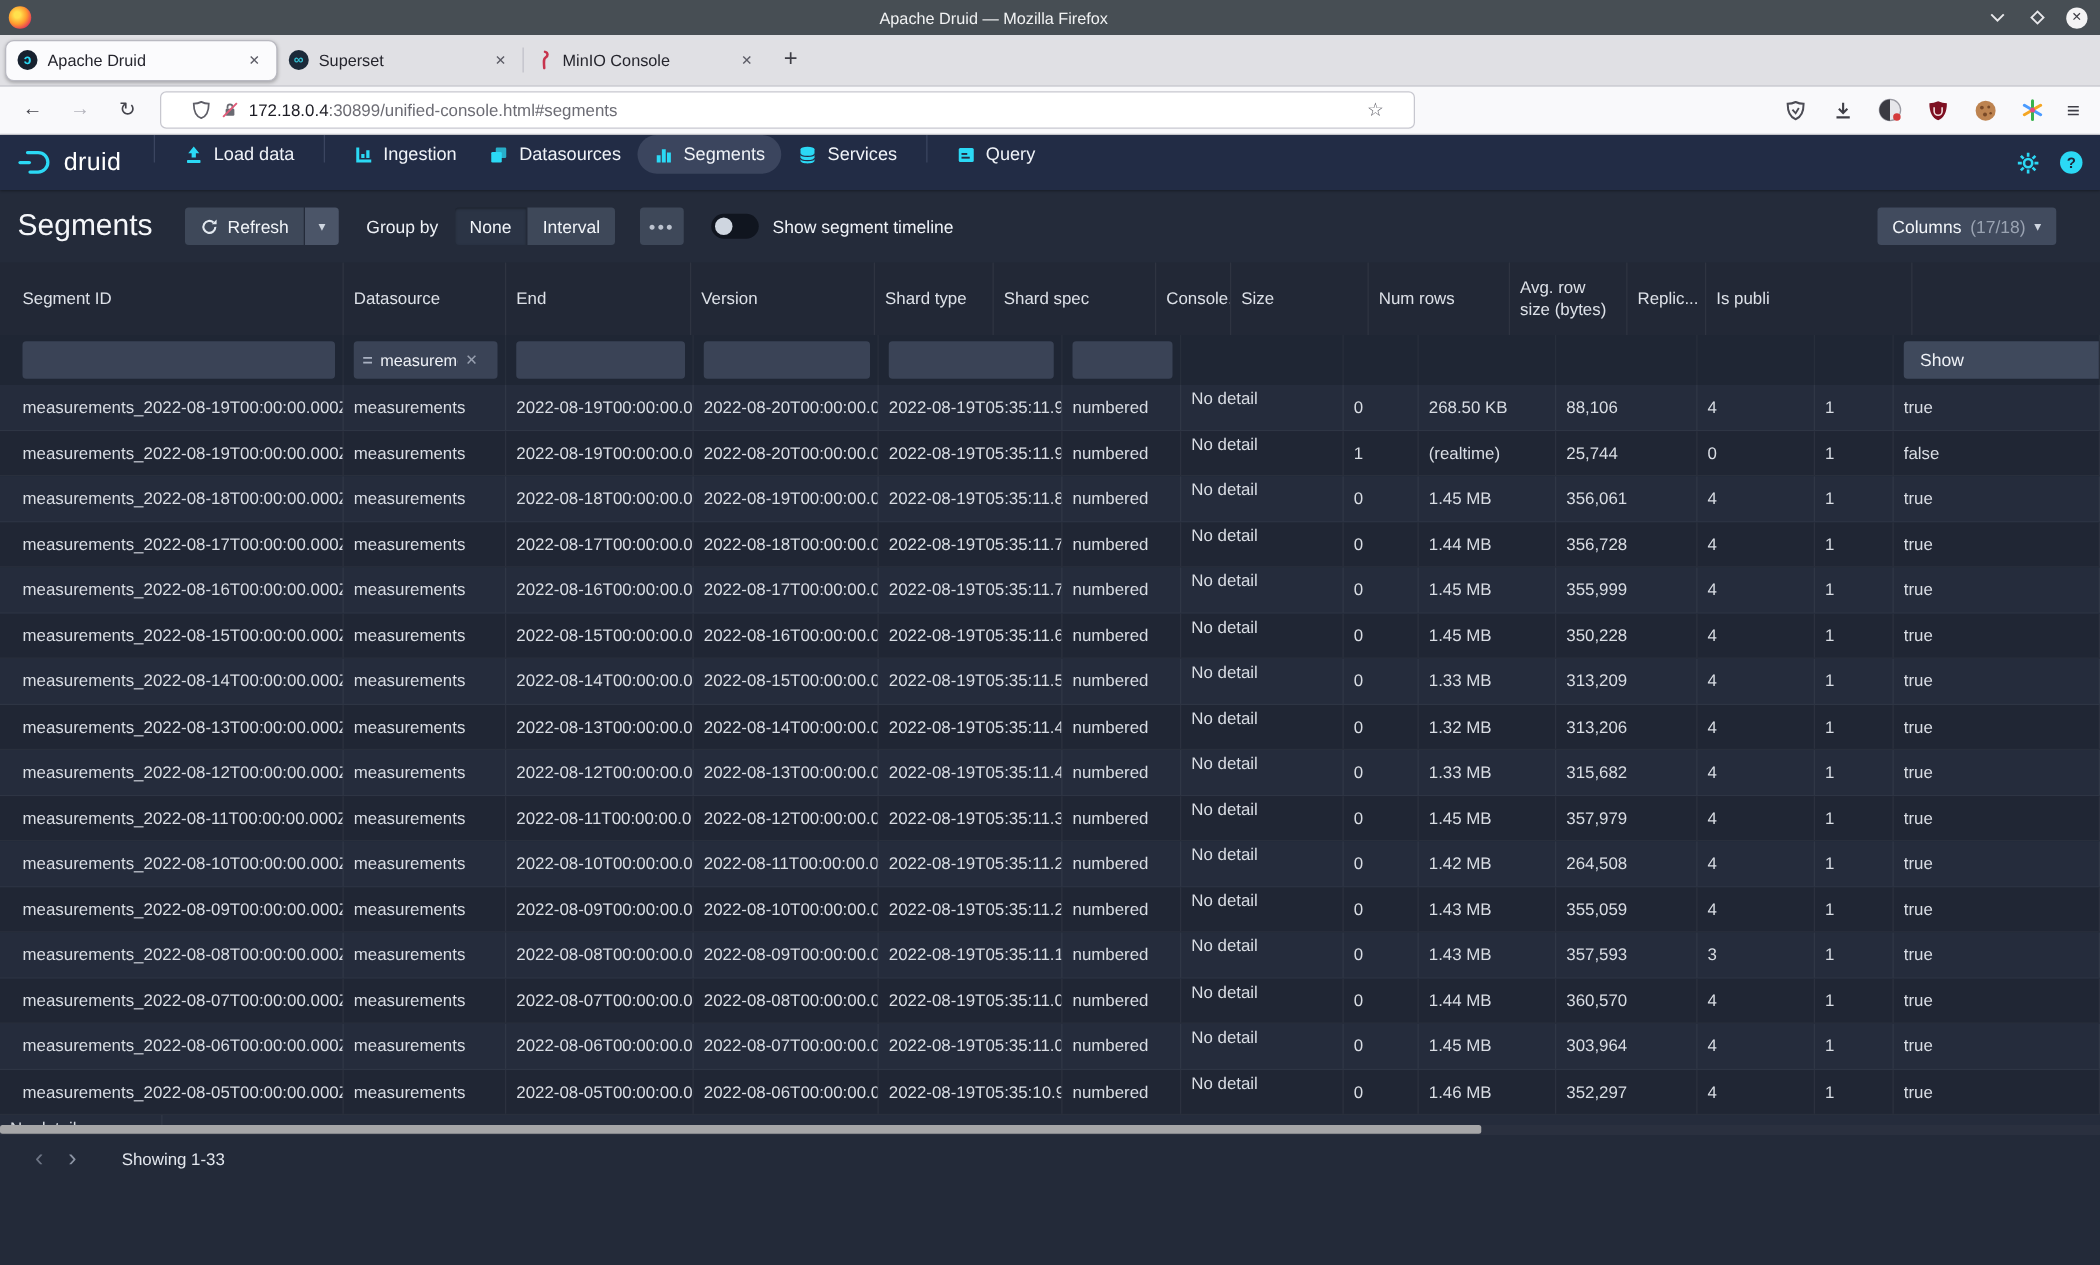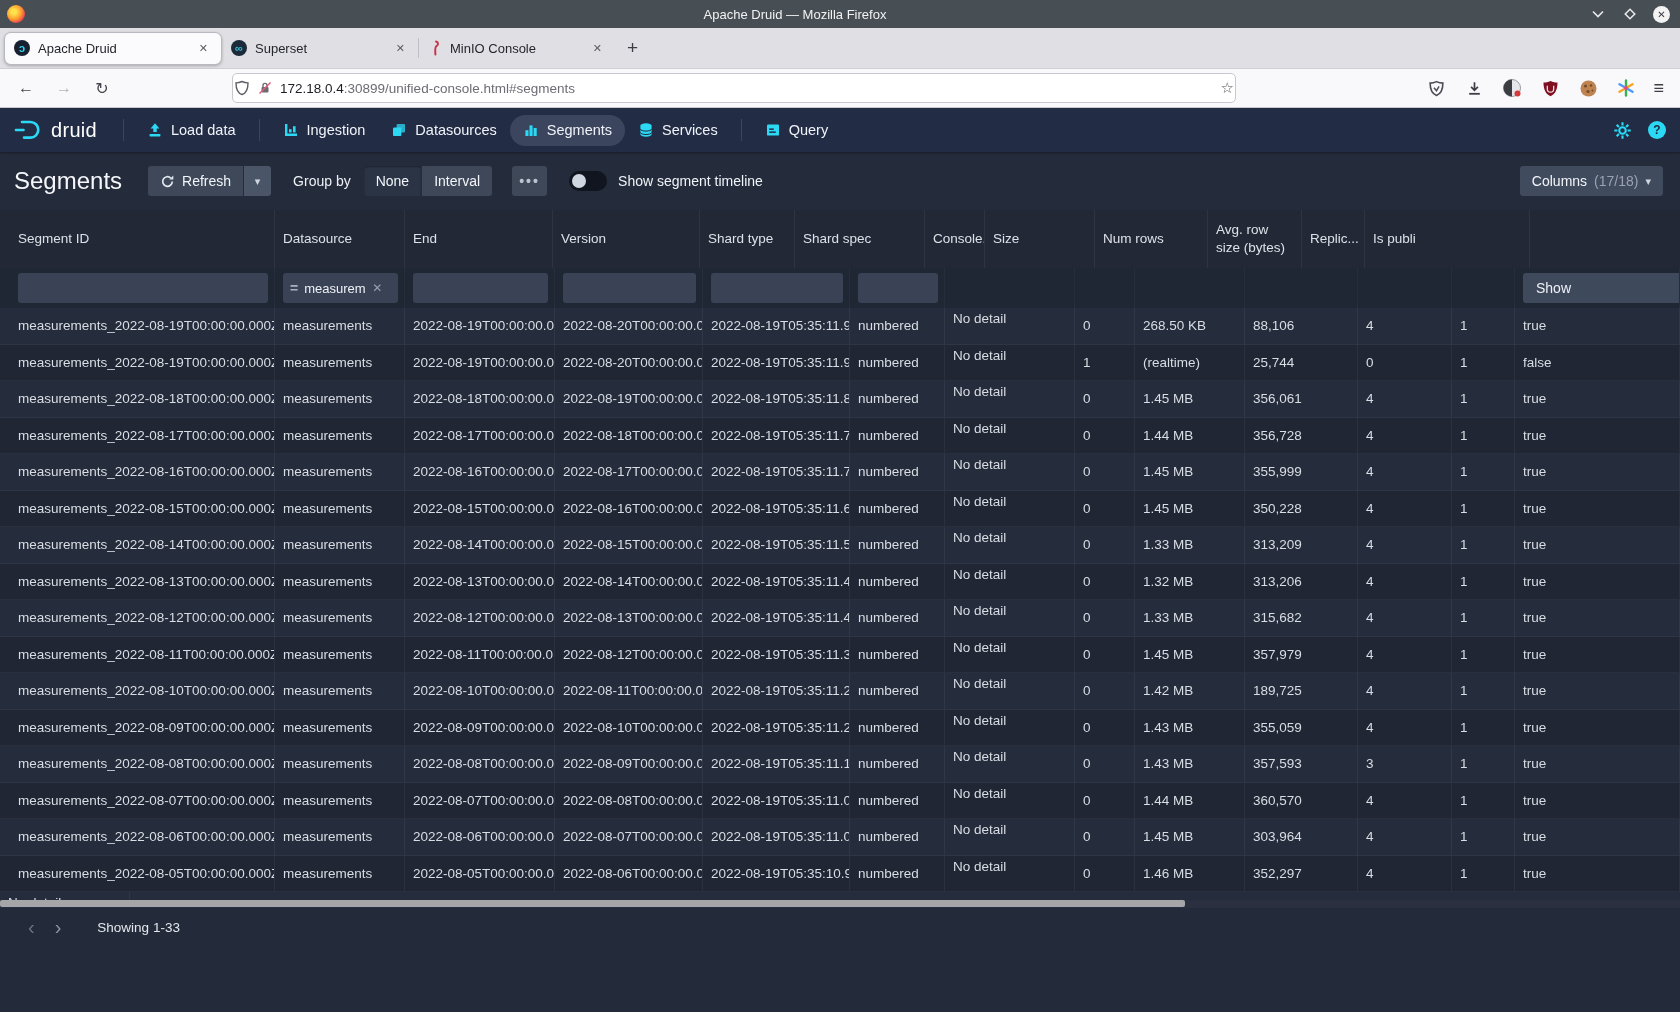--- a/index.html
+++ b/index.html
@@ -26,30 +26,30 @@
   .tab-sep { width:1px; height:20px; background:#bfbfc7; }
   .newtab { font-size:19px; color:#3e3e46; padding:0 12px; }
   .favicon { width:16px; height:16px; border-radius:50%; flex:none; display:flex; align-items:center; justify-content:center; }
   .fav-druid { background:#17212f; color:#2bd9f5; font-size:11px; font-weight:bold; }
   .fav-superset { background:#1c2a3a; color:#35c1d4; font-size:11px; font-weight:bold; }
 
   
   .toolbar { height:39px; background:#f9f9fb; display:flex; align-items:center; padding-left:14px; flex:none; border-bottom:1px solid #ccccd2; }
   .nav-ico { width:24px; text-align:center; font-size:16px; color:#44444c; margin-right:14px; }
   .nav-ico.disabled { color:#b4b4bc; }
-  .urlbar { margin-left:104px; width:1004px; height:30px; background:#ffffff; border:1px solid #c7c7cf; border-radius:5px; display:flex; align-items:center; padding:0 1px; gap:7px; }
+  .urlbar { width:1004px; height:30px; background:#ffffff; border:1px solid #c7c7cf; border-radius:5px; display:flex; align-items:center; padding:0 24px; gap:7px; }
   .url-text { font-size:13.5px; color:#6c6c74; white-space:nowrap; overflow:hidden; flex:1; }
   .url-host { color:#1c1c24; }
   .star { color:#55555e; font-size:15px; }
   .ext-icons { display:flex; align-items:center; gap:16px; margin-left:auto; margin-right:16px; }
   .ext { width:22px; height:22px; display:flex; align-items:center; justify-content:center; }
   .hamburger { font-size:18px; color:#3e3e46; letter-spacing:0; }
 
   
-  .druidnav { height:44px; background:#222c45; display:flex; align-items:center; padding:0 14px; flex:none; box-shadow:0 1px 2px rgba(0,0,0,.35); position:relative; z-index:3; }
+  .druidnav { height:44px; background:#222c45; display:flex; padding:0 14px; flex:none; box-shadow:0 1px 2px rgba(0,0,0,.35); position:relative; z-index:3; }
   .brand { display:flex; align-items:center; gap:7px; margin-right:16px; }
   .brand-text { color:#ffffff; font-size:20px; letter-spacing:.3px; }
   .nav-divider { width:1px; height:22px; background:#3b4560; margin:0 10px; }
   .navitem { display:flex; align-items:center; gap:8px; padding:0 13px; height:31px; border-radius:16px; font-size:14.5px; color:#f0f3f8; }
   .navitem.active { background:#3b455e; }
   .nav-right { margin-left:auto; display:flex; align-items:center; gap:16px; }
   .help-circle { width:18px; height:18px; border-radius:50%; background:#2bd9f5; color:#1d2638; font-weight:bold; font-size:12px; display:flex; align-items:center; justify-content:center; }
 
   
   .pagehead { height:58px; display:flex; align-items:center; padding:0 14px; background:#242b3a; flex:none; }
@@ -60,21 +60,21 @@
   .split .caret-part { width:27px; padding:0; justify-content:center; border-radius:0 3px 3px 0; background:#4b5568; margin-left:1px; }
   .lbl { color:#eef1f6; font-size:14px; margin:0 13px 0 22px; }
   .seg-group { display:flex; }
   .seg-group .btn:first-child { border-radius:3px 0 0 3px; margin-right:1px; }
   .seg-group .btn:last-child { border-radius:0 3px 3px 0; }
   .btn.pressed { background:#2b3445; box-shadow:inset 0 1px 2px rgba(0,0,0,.35); }
   .more-btn { margin-left:20px; width:35px; justify-content:center; letter-spacing:2px; color:#bcc3cf; font-weight:bold; }
   .toggle { margin-left:22px; width:38px; height:20px; border-radius:10px; background:#10151f; position:relative; flex:none; }
   .toggle .knob { position:absolute; left:3px; top:3px; width:14px; height:14px; border-radius:50%; background:#cfd6e0; }
   .toggle-label { color:#f0f3f8; font-size:14px; margin-left:11px; }
-  .columns-btn { margin-left:auto; margin-right:3px; background:#414b5e; }
+  .columns-btn { margin-left:auto; margin-right:21px; background:#414b5e; }
   .count-dim { color:#9aa3b2; }
   .caret { font-size:11px; color:#cfd6e0; }
 
   
   .tablearea { flex:none; background:#232a39; }
   .thead { display:flex; height:58px; background:#222836; }
   .th { display:flex; align-items:center; padding:0 8px; color:#dde1e8; font-size:13.5px; border-right:1px solid rgba(255,255,255,.06); position:relative; overflow:hidden; white-space:normal; line-height:1.3; }
   .th.first { padding-left:18px; }
   .sortbar { position:absolute; left:0; right:0; bottom:0; height:3px; background:#99a2b2; }
   .tfilters { display:flex; height:40px; background:#1f2634; align-items:center; }
@@ -546,21 +546,21 @@
         <div class="tr odd">
           <div class="td first" style="width: 275px; flex: 0 0 auto;">measurements_2022-08-10T00:00:00.000Z...</div>
           <div class="td" style="width: 130px; flex: 0 0 auto;">measurements</div>
           <div class="td" style="width: 150px; flex: 0 0 auto;">2022-08-10T00:00:00.0...</div>
           <div class="td" style="width: 148px; flex: 0 0 auto;">2022-08-11T00:00:00.0...</div>
           <div class="td" style="width: 147px; flex: 0 0 auto;">2022-08-19T05:35:11.2...</div>
           <div class="td" style="width: 95px; flex: 0 0 auto;">numbered</div>
           <div class="td top" style="width: 130px; flex: 0 0 auto;">No detail</div>
           <div class="td" style="width: 60px; flex: 0 0 auto;">0</div>
           <div class="td" style="width: 110px; flex: 0 0 auto;">1.42 MB</div>
-          <div class="td" style="width: 113px; flex: 0 0 auto;">189,725</div>
+          <div class="td" style="width: 113px; flex: 0 0 auto;">264,508</div>
           <div class="td" style="width: 94px; flex: 0 0 auto;">4</div>
           <div class="td" style="width: 63px; flex: 0 0 auto;">1</div>
           <div class="td" style="width: 165px; flex: 0 0 auto;">true</div>
         </div>
         <div class="tr even">
           <div class="td first" style="width: 275px; flex: 0 0 auto;">measurements_2022-08-09T00:00:00.000Z...</div>
           <div class="td" style="width: 130px; flex: 0 0 auto;">measurements</div>
           <div class="td" style="width: 150px; flex: 0 0 auto;">2022-08-09T00:00:00.0...</div>
           <div class="td" style="width: 148px; flex: 0 0 auto;">2022-08-10T00:00:00.0...</div>
           <div class="td" style="width: 147px; flex: 0 0 auto;">2022-08-19T05:35:11.2...</div>

